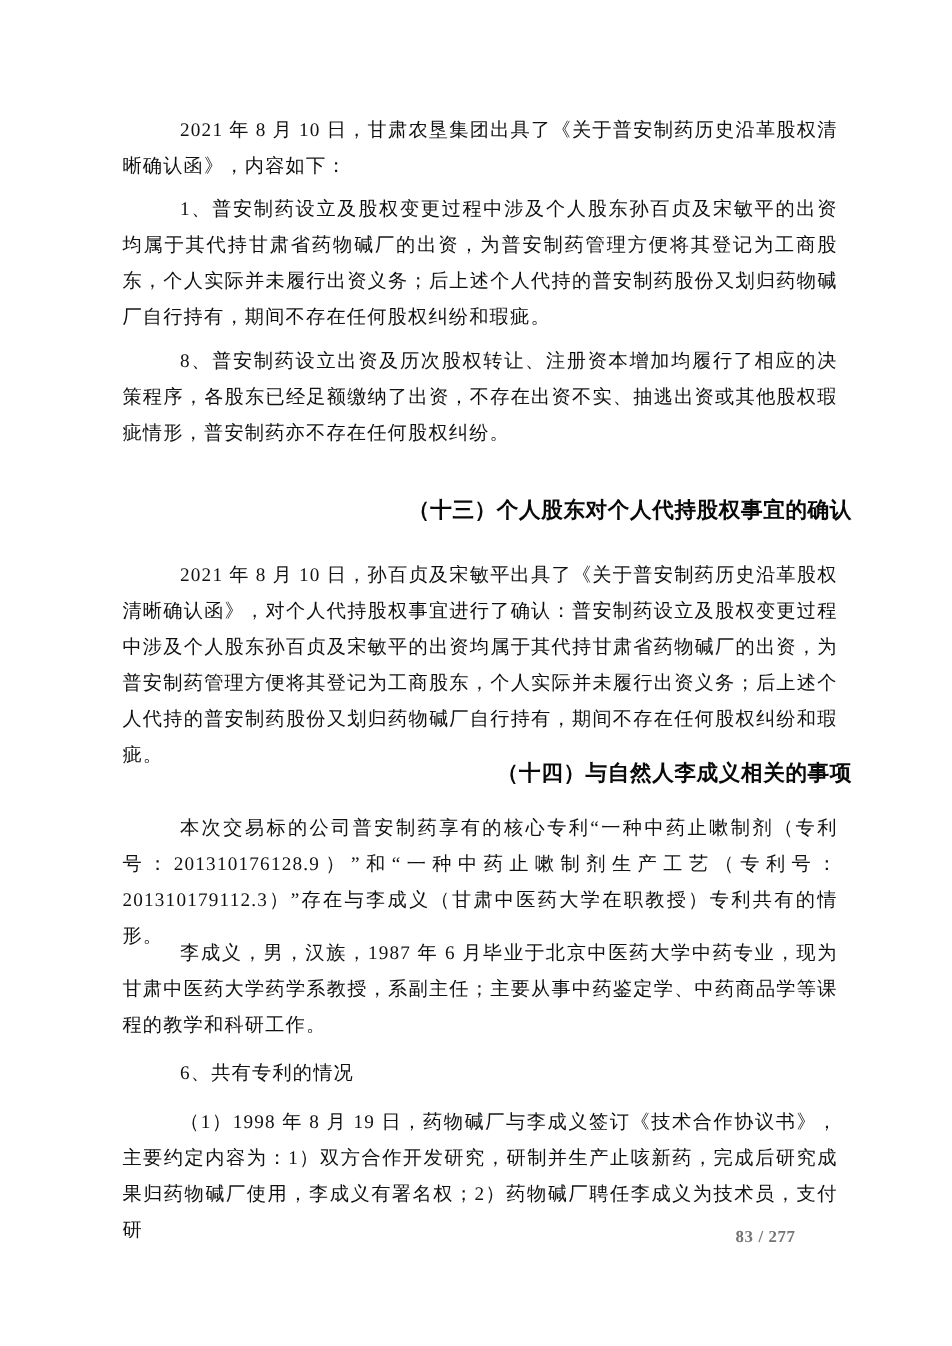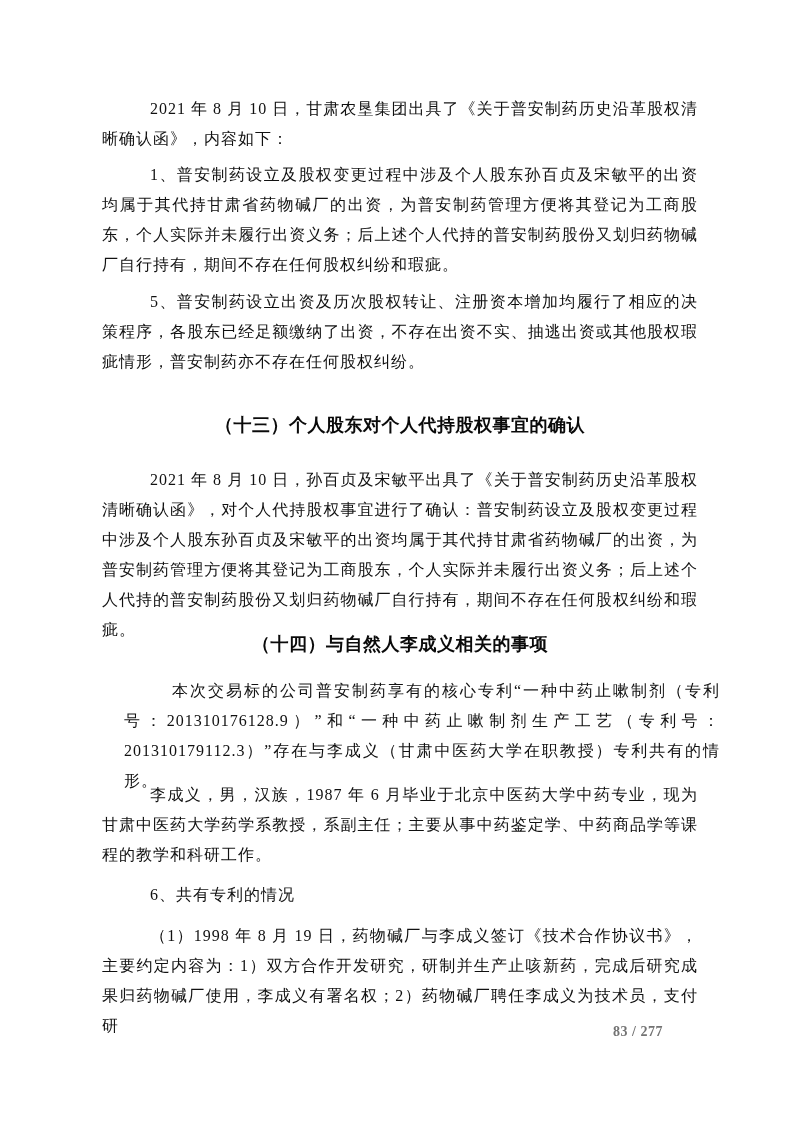--- a/index.html
+++ b/index.html
@@ -31,38 +31,38 @@
     font-size: 16px;
     line-height: 30px;
     letter-spacing: 1px;
     text-align: justify;
     text-indent: 48px;
     font-weight: 400;
     color: #111111;
   }
   .heading {
     position: absolute;
-    left: 0;
+    left: 12px;
     width: 596px;
     margin: 0;
     font-family: "Liberation Sans", "DejaVu Sans", sans-serif;
     font-size: 18px;
     line-height: 26px;
     letter-spacing: 0.5px;
     font-weight: 700;
     color: #0a0a0a;
-    text-align: center;
+    text-align: right;
   }
   .b0 { top: 94px; }
   .b1 { top: 160px; }
   .b2 { top: 287px; }
   .b3 { top: 412px; }
   .b4 { top: 465px; }
   .b5 { top: 631px; }
-  .b6 { top: 676px; margin-left: 22px; }
+  .b6 { top: 676px; }
   .b7 { top: 780px; }
   .b8 { top: 880px; }
   .b9 { top: 921px; }
   .page-number {
     position: absolute;
     left: 613px;
     top: 1024px;
     font-family: "Liberation Serif", "DejaVu Serif", serif;
     font-size: 14px;
     font-weight: 700;
@@ -73,21 +73,21 @@
 </head>
 <body>
 
 <div class="page">
   <div class="content">
 
     <p class="para b0">2021 年 8 月 10 日，甘肃农垦集团出具了《关于普安制药历史沿革股权清晰确认函》，内容如下：</p>
 
     <p class="para b1">1、普安制药设立及股权变更过程中涉及个人股东孙百贞及宋敏平的出资均属于其代持甘肃省药物碱厂的出资，为普安制药管理方便将其登记为工商股东，个人实际并未履行出资义务；后上述个人代持的普安制药股份又划归药物碱厂自行持有，期间不存在任何股权纠纷和瑕疵。</p>
 
-    <p class="para b2">5、普安制药设立出资及历次股权转让、注册资本增加均履行了相应的决策程序，各股东已经足额缴纳了出资，不存在出资不实、抽逃出资或其他股权瑕疵情形，普安制药亦不存在任何股权纠纷。</p>
+    <p class="para b2">8、普安制药设立出资及历次股权转让、注册资本增加均履行了相应的决策程序，各股东已经足额缴纳了出资，不存在出资不实、抽逃出资或其他股权瑕疵情形，普安制药亦不存在任何股权纠纷。</p>
 
     <h2 class="heading b3">（十三）个人股东对个人代持股权事宜的确认</h2>
 
     <p class="para b4">2021 年 8 月 10 日，孙百贞及宋敏平出具了《关于普安制药历史沿革股权清晰确认函》，对个人代持股权事宜进行了确认：普安制药设立及股权变更过程中涉及个人股东孙百贞及宋敏平的出资均属于其代持甘肃省药物碱厂的出资，为普安制药管理方便将其登记为工商股东，个人实际并未履行出资义务；后上述个人代持的普安制药股份又划归药物碱厂自行持有，期间不存在任何股权纠纷和瑕疵。</p>
 
     <h2 class="heading b5">（十四）与自然人李成义相关的事项</h2>
 
     <p class="para b6">本次交易标的公司普安制药享有的核心专利“一种中药止嗽制剂（专利号：201310176128.9）”和“一种中药止嗽制剂生产工艺（专利号：201310179112.3）”存在与李成义（甘肃中医药大学在职教授）专利共有的情形。</p>
 
     <p class="para b7">李成义，男，汉族，1987 年 6 月毕业于北京中医药大学中药专业，现为甘肃中医药大学药学系教授，系副主任；主要从事中药鉴定学、中药商品学等课程的教学和科研工作。</p>

